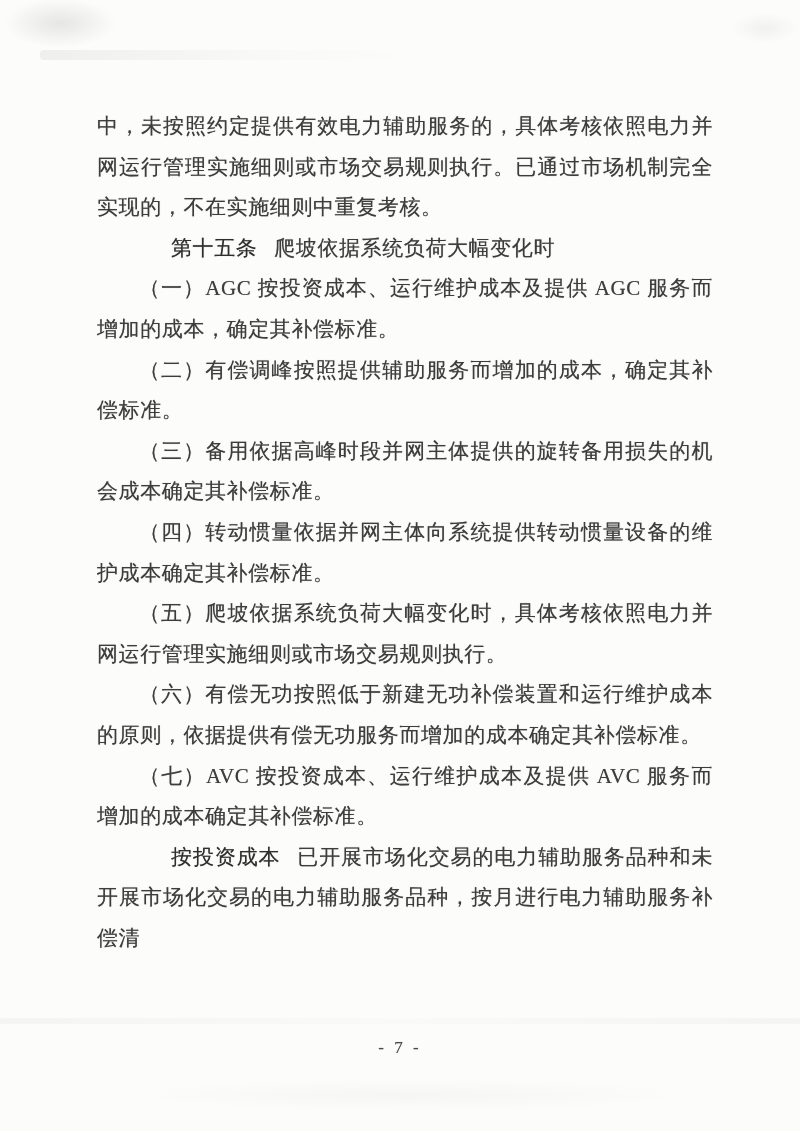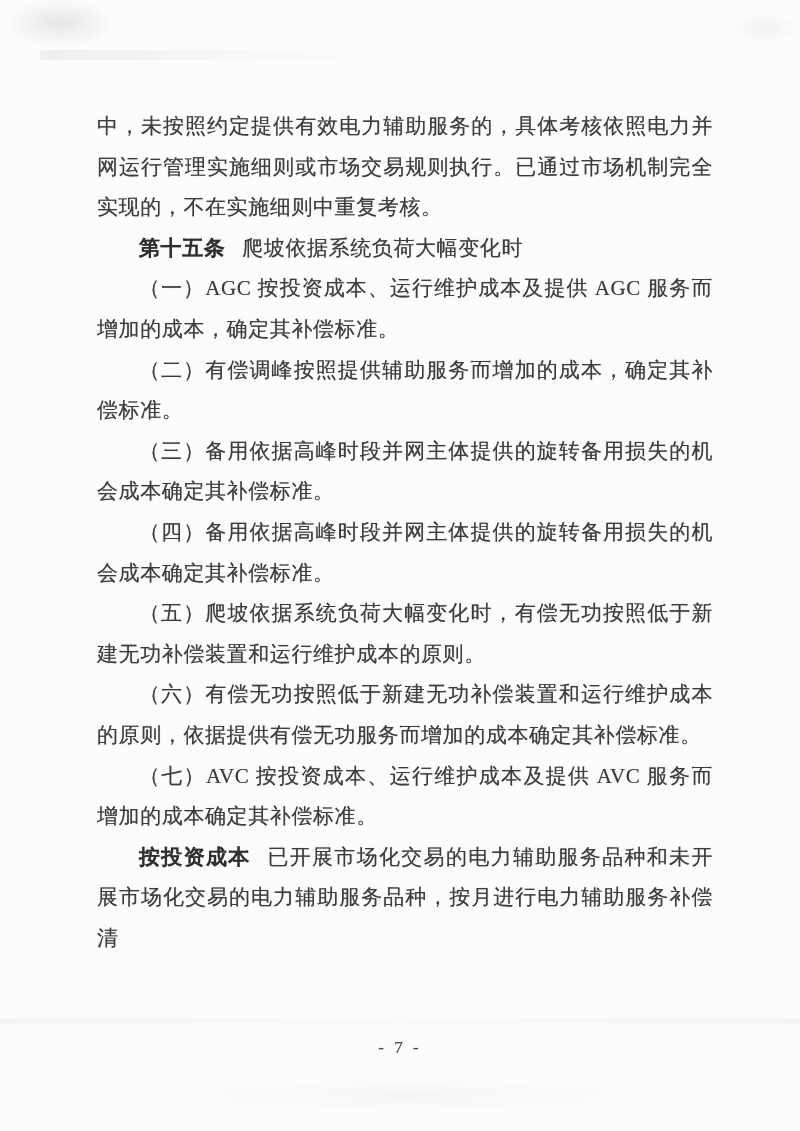--- a/index.html
+++ b/index.html
@@ -55,23 +55,24 @@
     letter-spacing: 0.6px;
     color: #3d3d3d;
     text-align: justify;
     text-indent: 2em;
     text-shadow: 0 0 0.7px rgba(70,70,70,0.65);
   }
   p.para.no-indent {
     text-indent: 0;
   }
   b.article-number {
-    font-weight: bold;
+    font-weight: normal;
     color: #2e2e2e;
     margin-right: 0.8em;
+    margin-left: 32px;
   }
   .page-footer {
     position: absolute;
     left: 0;
     top: 1038px;
     width: 100%;
     text-align: center;
     font-size: 17px;
     letter-spacing: 3px;
     color: #4a4a4a;
@@ -103,25 +104,25 @@
 
   <p class="para">
     <span>（二）有偿调峰按照提供辅助服务而增加的成本，确定其补偿标准。</span>
   </p>
 
   <p class="para">
     <span>（三）备用依据高峰时段并网主体提供的旋转备用损失的机会成本确定其补偿标准。</span>
   </p>
 
   <p class="para">
-    <span>（四）备用依据高峰时段并网主体提供的旋转备用损失的机会成本确定其补偿标准。</span>
+    <span>（四）转动惯量依据并网主体向系统提供转动惯量设备的维护成本确定其补偿标准。</span>
   </p>
 
   <p class="para">
-    <span>（五）爬坡依据系统负荷大幅变化时，有偿无功按照低于新建无功补偿装置和运行维护成本的原则。</span>
+    <span>（五）爬坡依据系统负荷大幅变化时，具体考核依照电力并网运行管理实施细则或市场交易规则执行。</span>
   </p>
 
   <p class="para">
     <span>（六）有偿无功按照低于新建无功补偿装置和运行维护成本的原则，依据提供有偿无功服务而增加的成本确定其补偿标准。</span>
   </p>
 
   <p class="para">
     <span>（七）AVC 按投资成本、运行维护成本及提供 AVC 服务而增加的成本确定其补偿标准。</span>
   </p>
 

